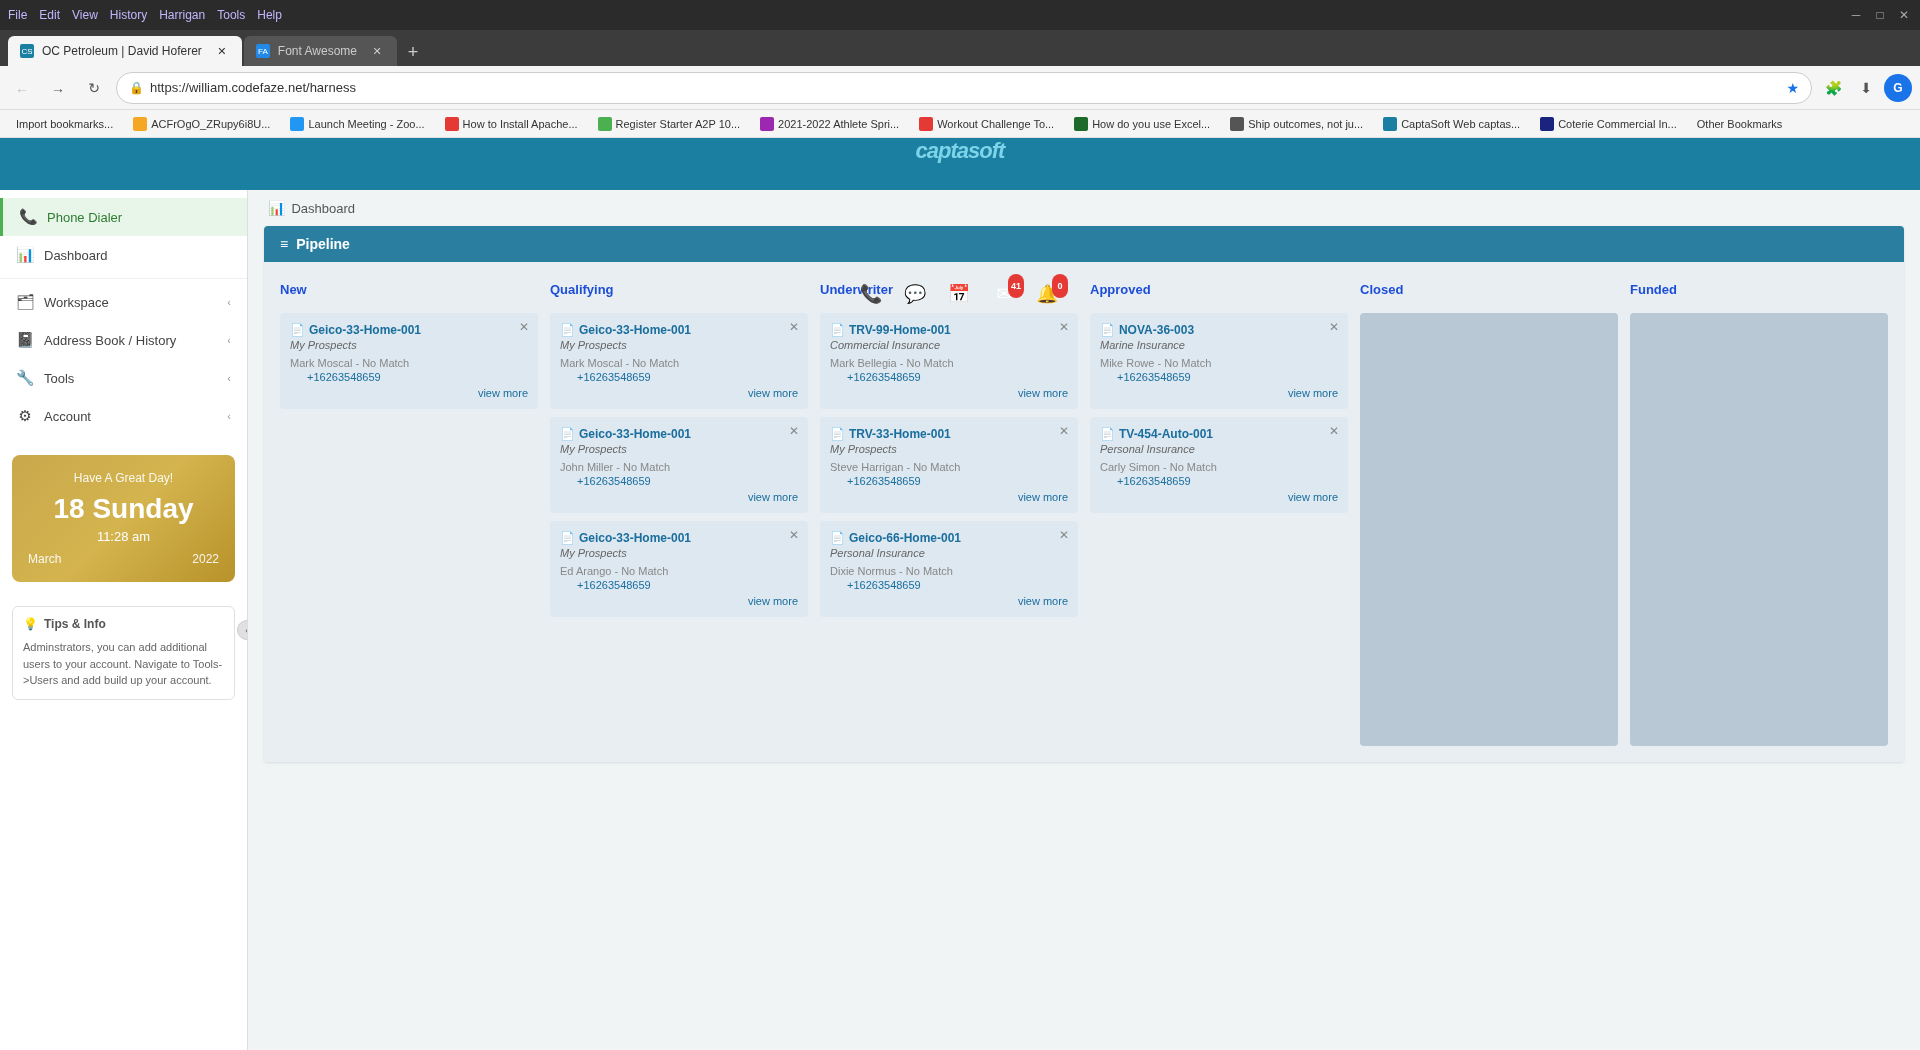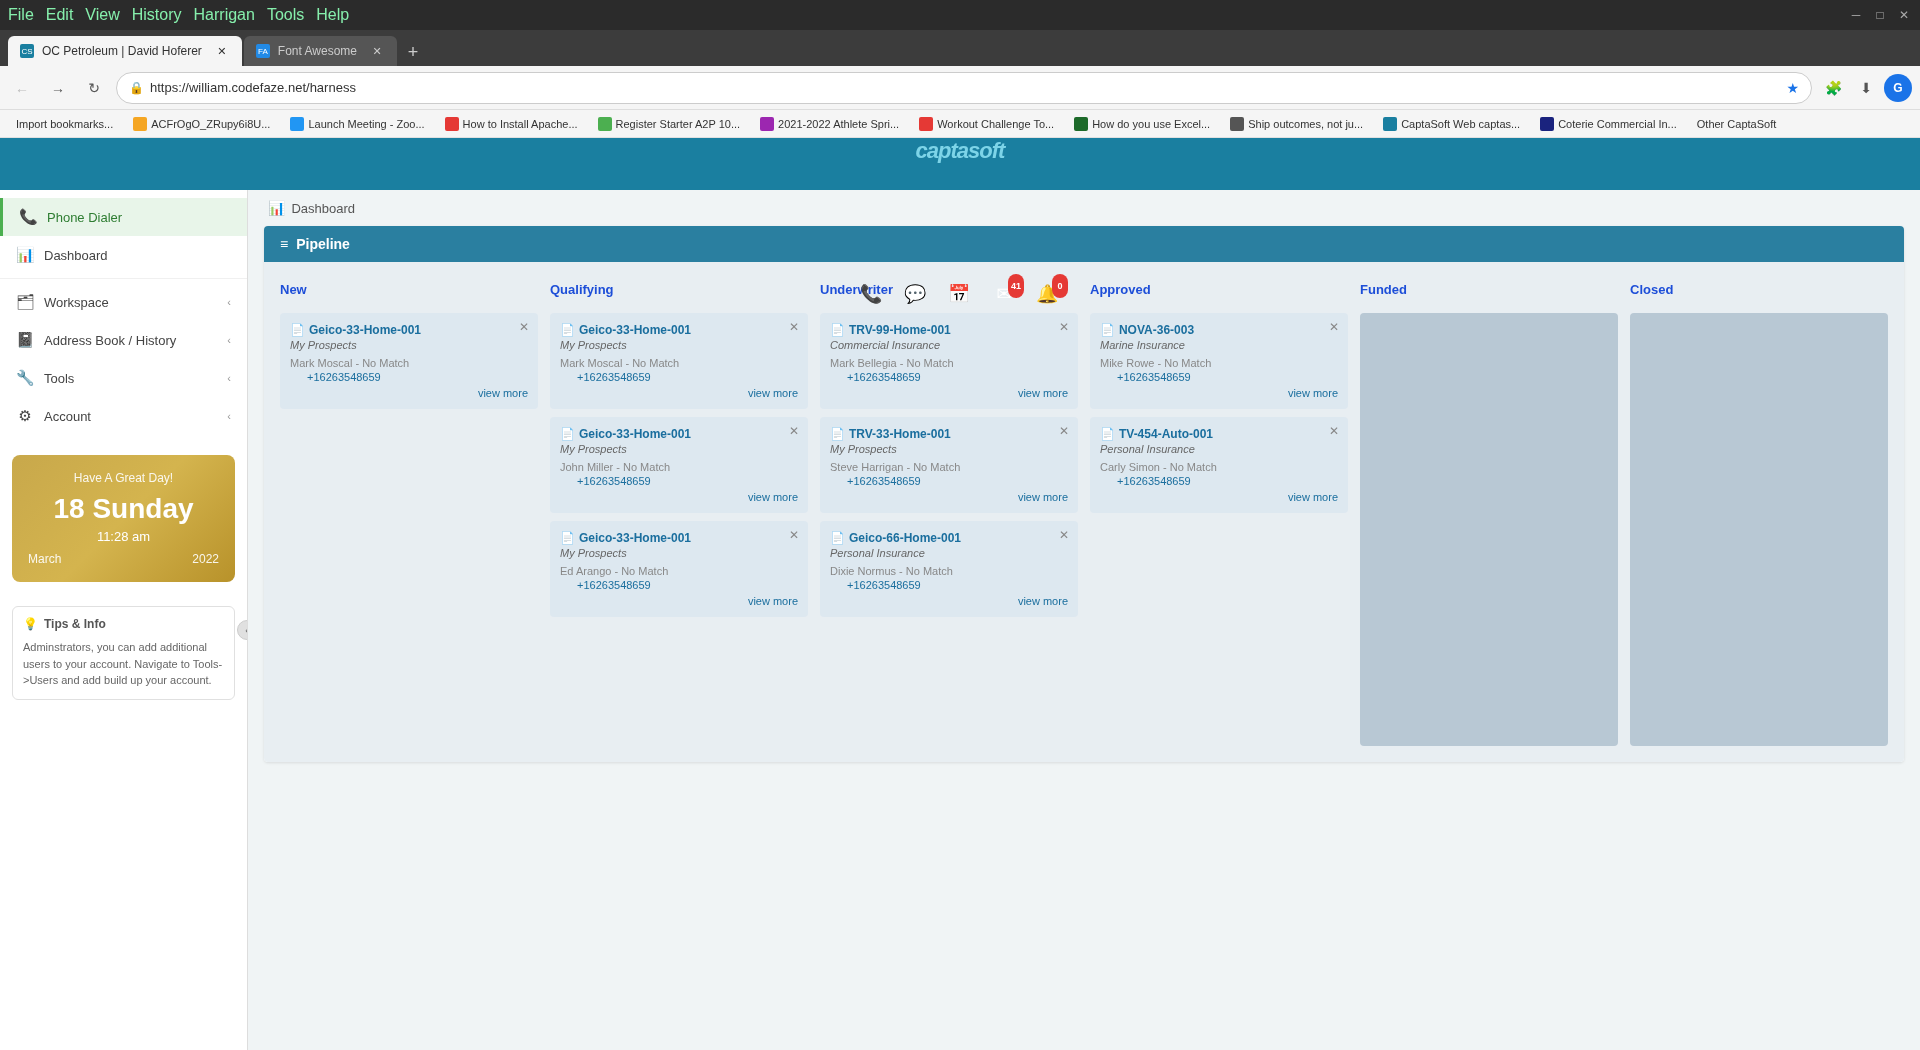--- a/index.html
+++ b/index.html
@@ -10,22 +10,22 @@
       background: #2b2b2b;
       height: 30px;
       display: flex;
       align-items: center;
       padding: 0 8px;
       gap: 8px;
     }
     .browser-menu {
       display: flex;
       gap: 12px;
-      color: #86efac;
-      font-size: 16px;
+      color: #c4b5fd;
+      font-size: 12px;
     }
     .browser-menu span { cursor: pointer; }
     .window-controls {
       margin-left: auto;
       display: flex;
       gap: 8px;
     }
     .window-control {
       width: 16px;
       height: 16px;
@@ -602,21 +602,21 @@
   </div>
   <div class="bookmark-item">
     <div class="bookmark-icon" style="background:#1a7fa0;"></div>
     <span>CaptaSoft Web captas...</span>
   </div>
   <div class="bookmark-item">
     <div class="bookmark-icon" style="background:#1a237e;"></div>
     <span>Coterie Commercial In...</span>
   </div>
   <div class="bookmark-item">
-    <span>Other CaptaSoft</span>
+    <span>Other Bookmarks</span>
   </div>
 </div>
 
 <div class="app-container">
 
   <div class="app-header">
     <div class="app-logo">
       <span>captasoft</span>
     </div>
     <div class="header-spacer"></div>
@@ -878,26 +878,26 @@
                 <span>Carly Simon</span>
                 <span> - </span>
                 <span>No Match</span>
               </div>
               <div class="card-phone">+16263548659</div>
               <div class="card-view-more">view more</div>
             </div>
           </div>
 
           <div class="pipeline-column">
+            <div class="column-header">Closed</div>
+            <div class="empty-col" style="flex:1; background:#b8c8d4; border-radius:4px;"></div>
+          </div>
+
+          <div class="pipeline-column">
             <div class="column-header">Funded</div>
             <div class="empty-col" style="flex:1; background:#b8c8d4; border-radius:4px;"></div>
           </div>
 
-          <div class="pipeline-column">
-            <div class="column-header">Closed</div>
-            <div class="empty-col" style="flex:1; background:#b8c8d4; border-radius:4px;"></div>
-          </div>
-
         </div>
       </div>
     </div>
   </div>
 </div>
 
 </body></html>

